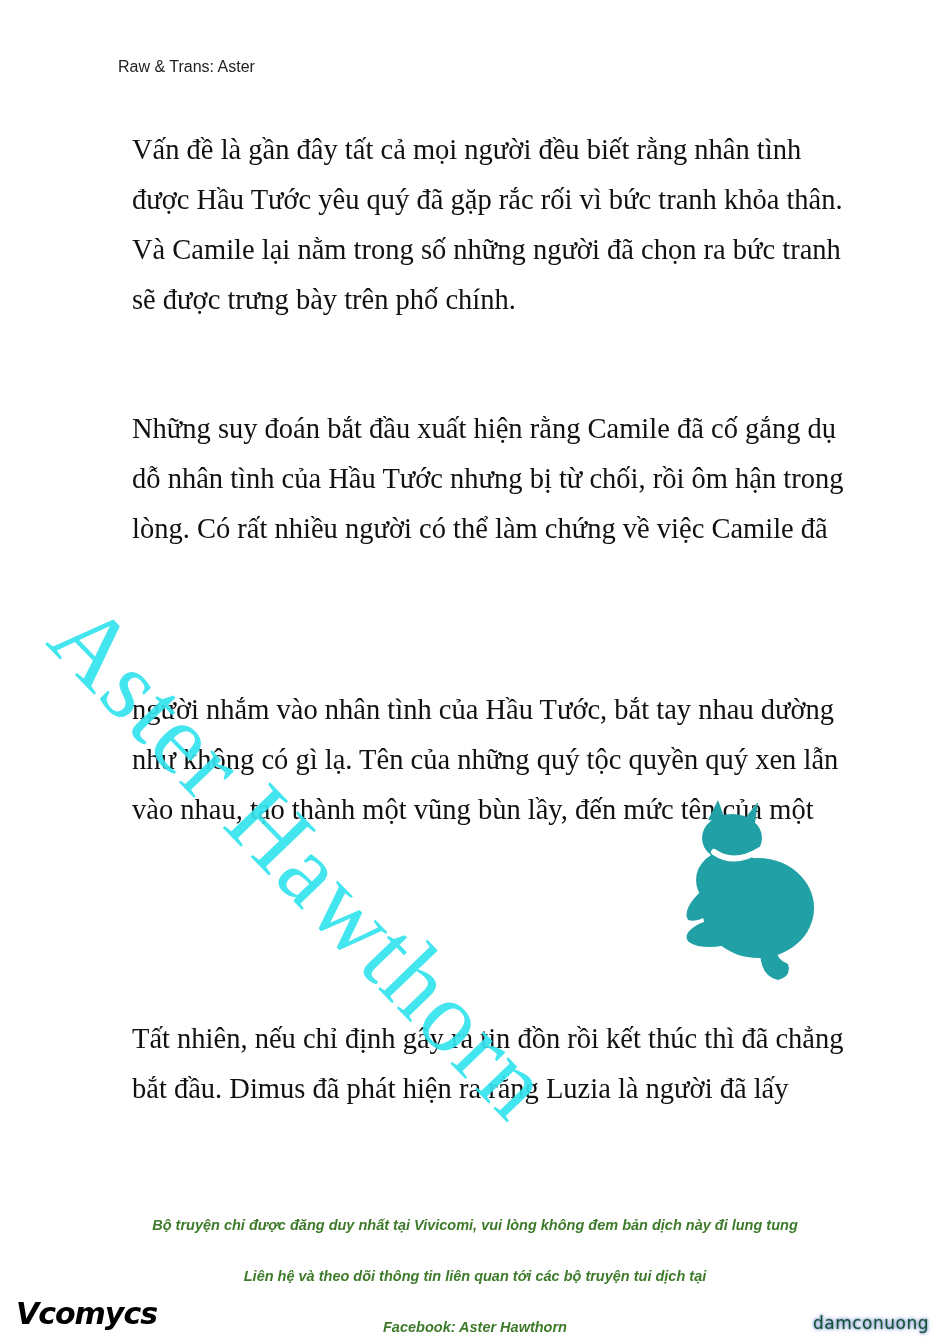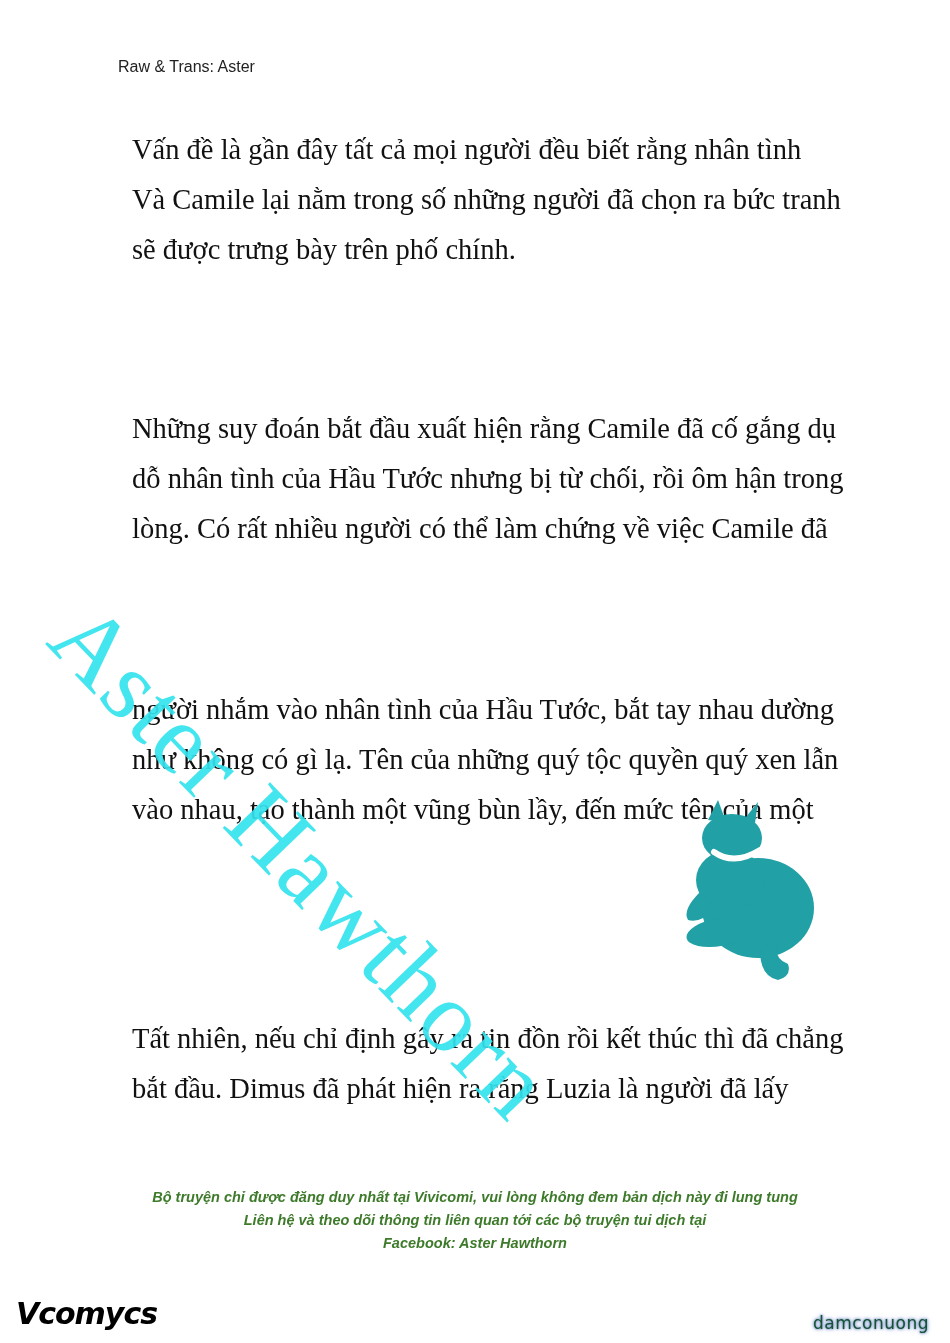--- a/index.html
+++ b/index.html
@@ -9,34 +9,35 @@
   .body-text { position:absolute; left:116px; top:109px; width:760px; font-family:"Liberation Serif", serif; font-size:28.5px; line-height:50px; color:#111; }
   .para { margin:16px; white-space:nowrap; }
   .para .line { display:block; }
   .p1 { position:absolute; top:0; }
   .p2 { position:absolute; top:279px; }
   .p3 { position:absolute; top:560px; }
   .p4 { position:absolute; top:889px; }
   .watermark { position:absolute; left:110px; top:580px; font-family:"Liberation Serif", serif; font-size:100px; color:#34e3ee; transform-origin:0 0; transform:rotate(46deg); white-space:nowrap; opacity:0.92; letter-spacing:2px; pointer-events:none; }
   .cat { position:absolute; left:660px; top:800px; width:160px; height:180px; }
   .footer { position:absolute; left:0; width:950px; top:1186px; text-align:center; font-family:"Liberation Sans", sans-serif; font-style:italic; font-weight:bold; font-size:14.5px; color:#3d7a2a; line-height:23px; }
-  .footer div { display:block; }
+  .footer div { display:block;margin-top:28px; }
   .logo-left { position:absolute; left:16px; top:1296px; font-family:"DejaVu Sans", sans-serif; font-style:italic; font-weight:bold; font-size:30px; color:#000000; letter-spacing:-1px; }
   .logo-right { position:absolute; left:813px; top:1313px; font-family:"DejaVu Sans", sans-serif; font-size:17px; color:#14532d; text-shadow:0 0 3px #8fa3d6, 0 0 5px #8fa3d6, 0 0 2px #6a83c2; letter-spacing:0.5px; }
 </style>
 </head>
 <body>
 
 <div class="page">
 
   <div class="header">Raw &amp; Trans: Aster</div>
 
   <div class="body-text">
     <p class="para p1">
       <span class="line">Vấn đề là gần đây tất cả mọi người đều biết rằng nhân tình</span>
+      <span class="line">được Hầu Tước yêu quý đã gặp rắc rối vì bức tranh khỏa thân.</span>
       <span class="line">Và Camile lại nằm trong số những người đã chọn ra bức tranh</span>
       <span class="line">sẽ được trưng bày trên phố chính.</span>
     </p>
     <p class="para p2">
       <span class="line">Những suy đoán bắt đầu xuất hiện rằng Camile đã cố gắng dụ</span>
       <span class="line">dỗ nhân tình của Hầu Tước nhưng bị từ chối, rồi ôm hận trong</span>
       <span class="line">lòng. Có rất nhiều người có thể làm chứng về việc Camile đã</span>
     </p>
     <p class="para p3">
       <span class="line">người nhắm vào nhân tình của Hầu Tước, bắt tay nhau dường</span>

